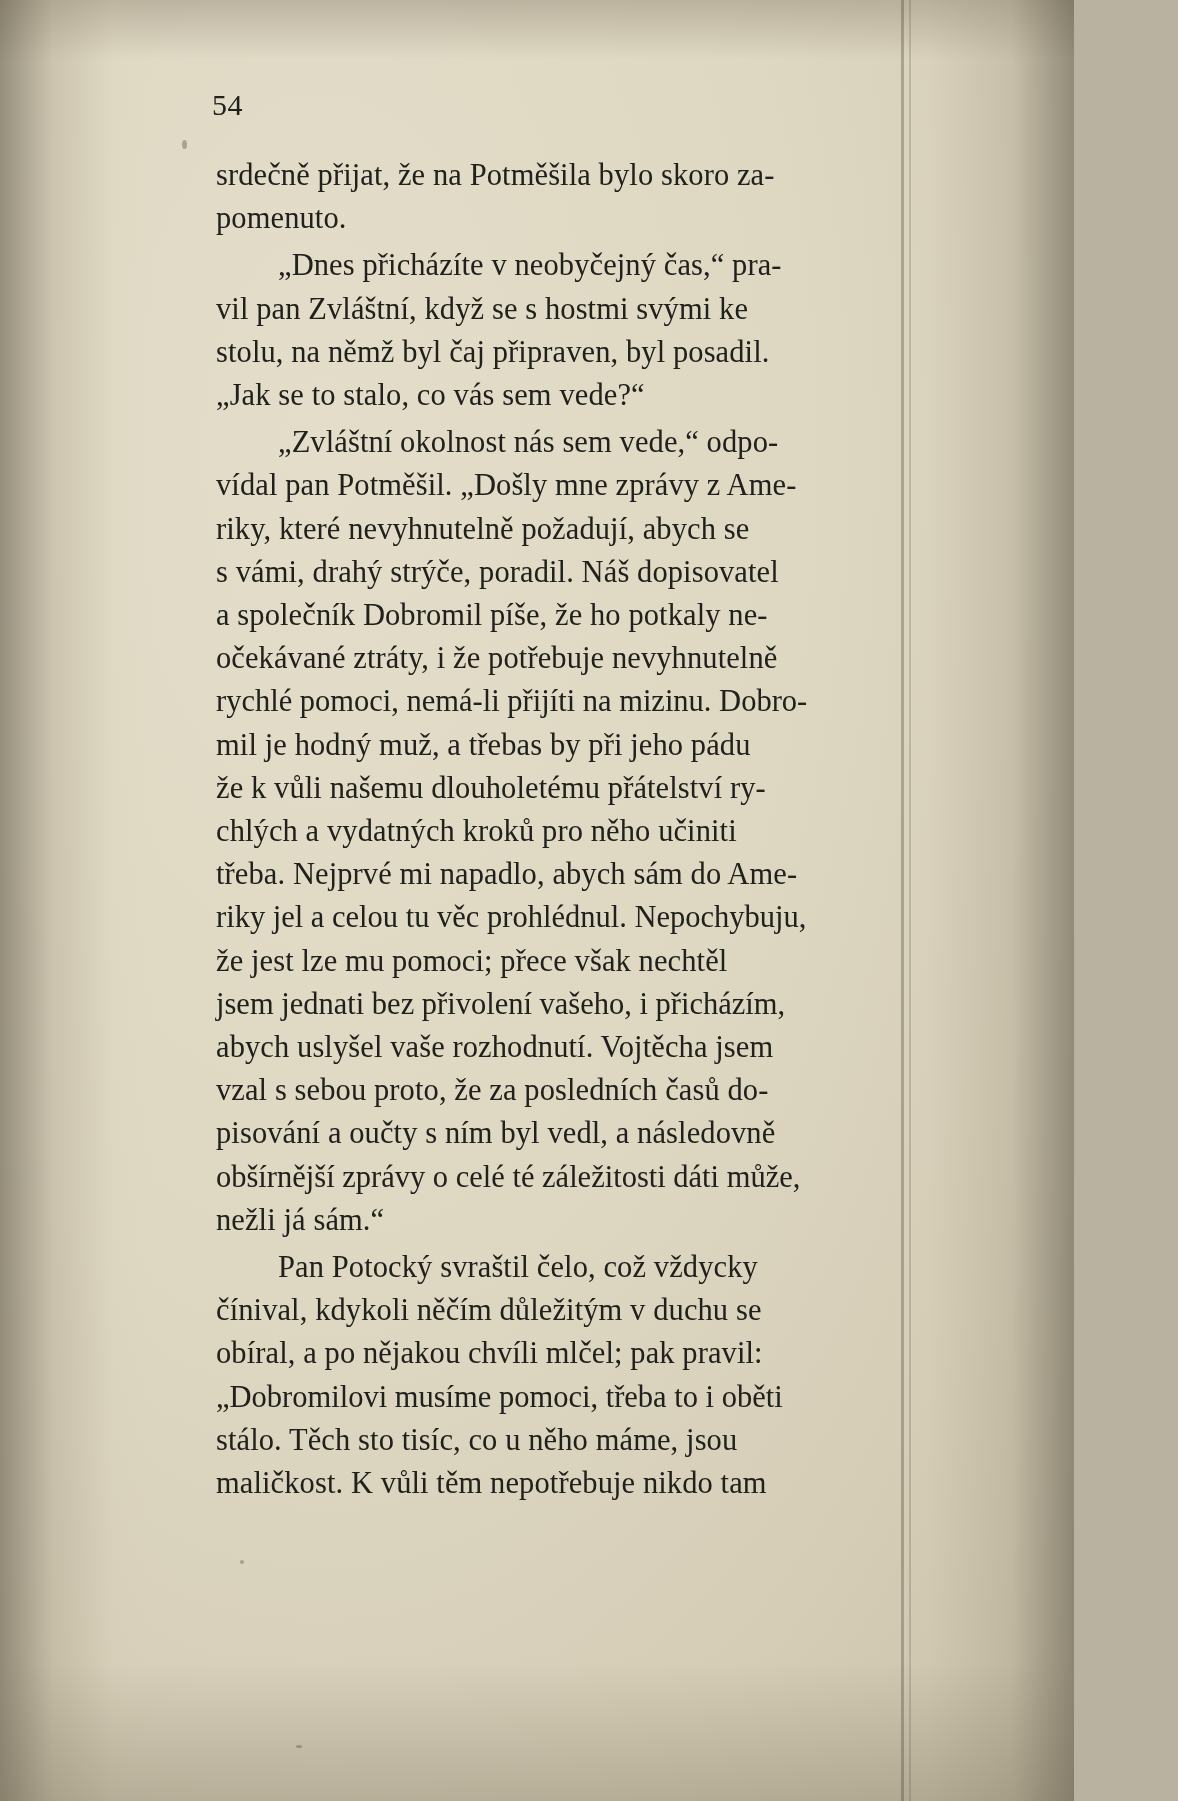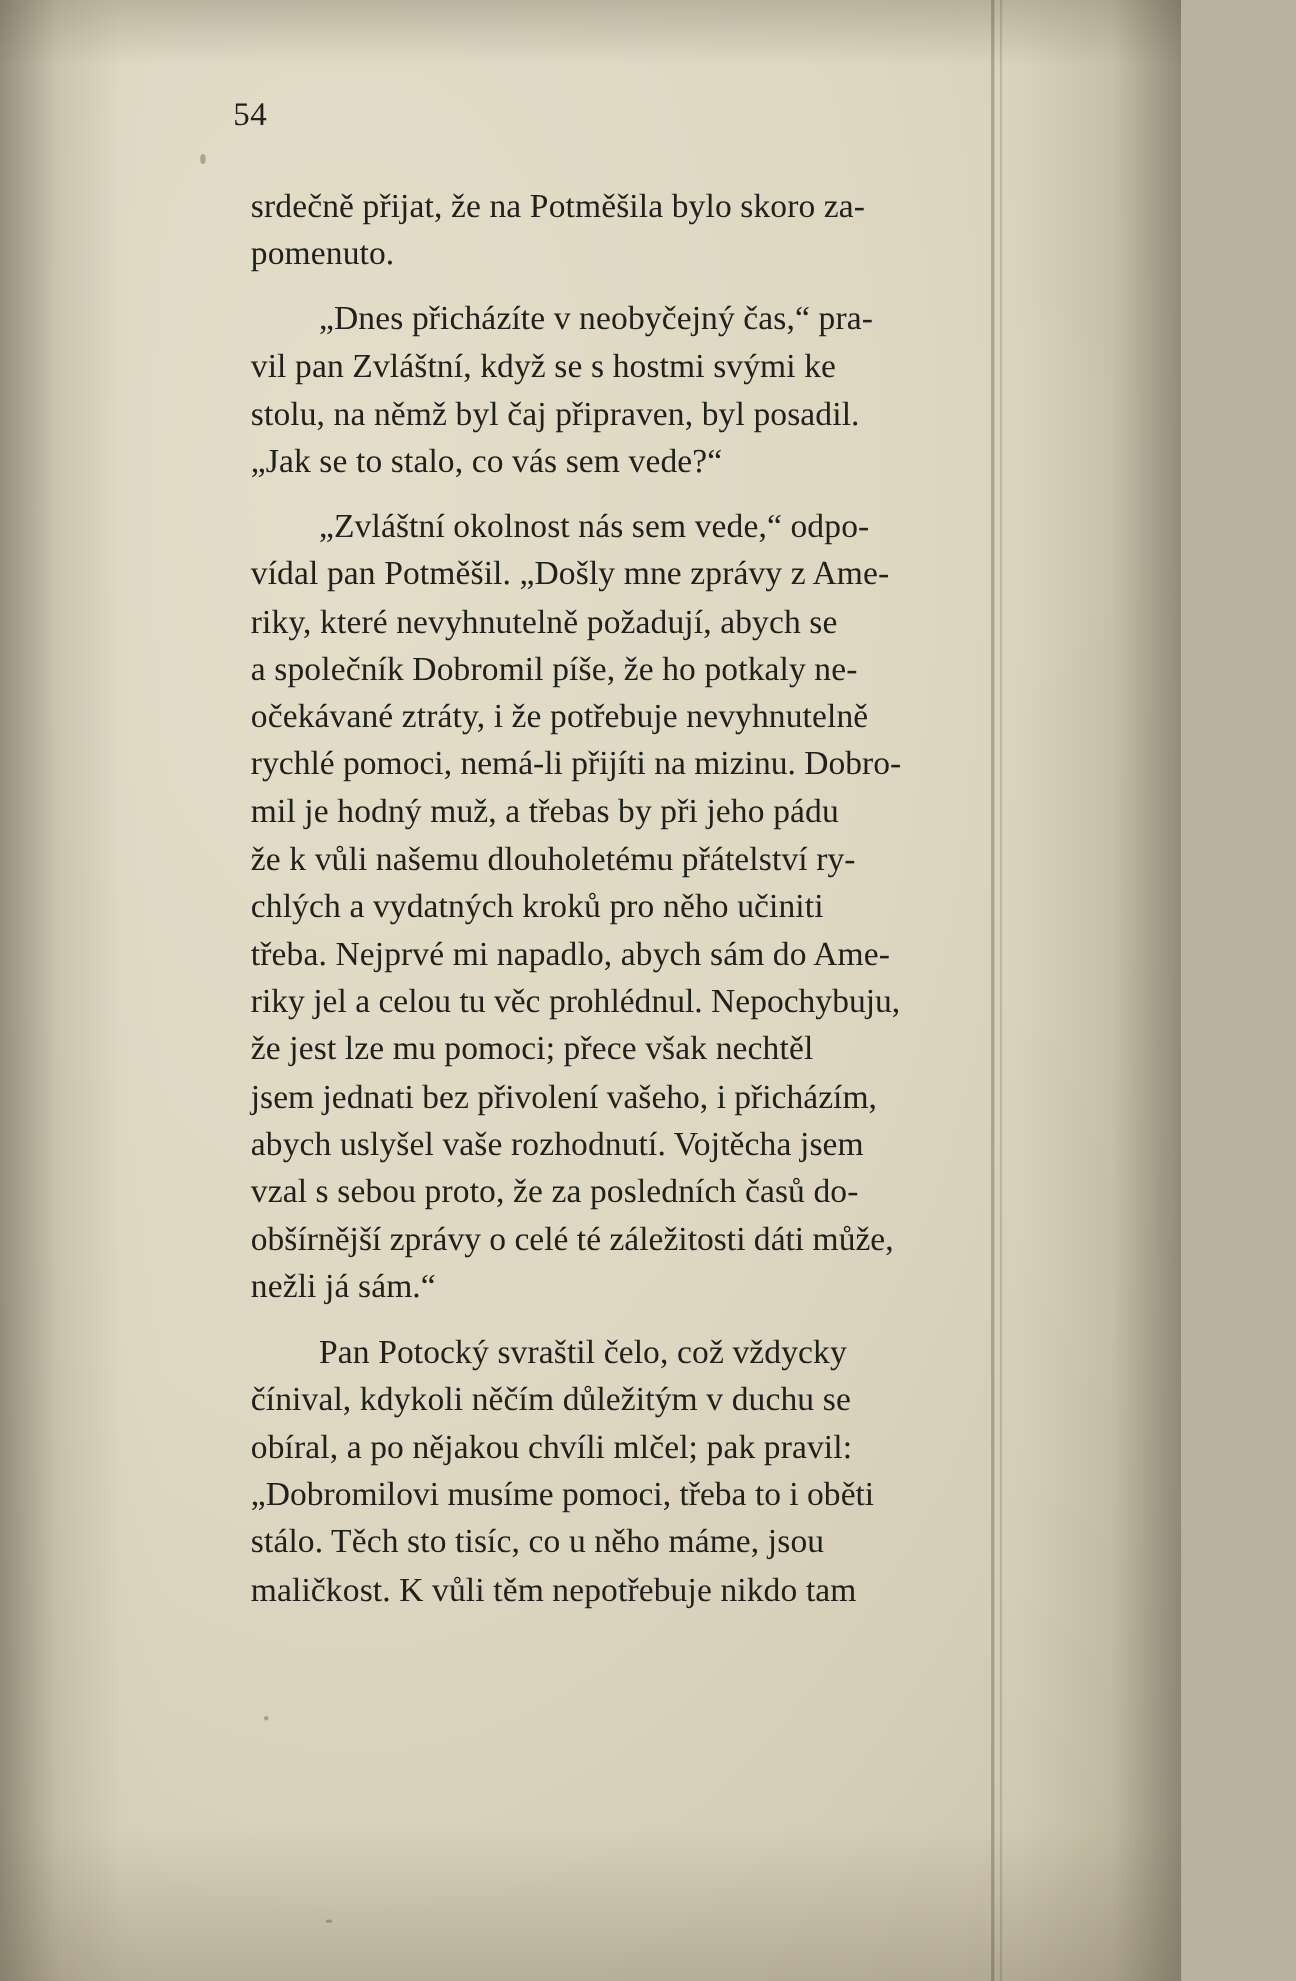--- a/index.html
+++ b/index.html
@@ -72,21 +72,21 @@
     letter-spacing: 0.5px;
   }
 
   .textblock {
     position: absolute;
     left: 212px;
     top: 150px;
     width: 740px;
   }
   p.para {
-    margin: 16px;
+    margin: 4px;
     font-size: 30.5px;
     line-height: 43.2px;
     text-align: justify;
     text-justify: inter-word;
     hyphens: manual;
     letter-spacing: 0.1px;
   }
   
   p.para > span.l {
     display: block;
@@ -124,32 +124,34 @@
       <span class="l" style="text-indent:62px">„Dnes přicházíte v neobyčejný čas,“ pra-</span>
       <span class="l">vil pan Zvláštní, když se s hostmi svými ke</span>
       <span class="l">stolu, na němž byl čaj připraven, byl posadil.</span>
       <span class="l">„Jak se to stalo, co vás sem vede?“</span>
     </p>
 
     <p class="para">
       <span class="l" style="text-indent:62px">„Zvláštní okolnost nás sem vede,“ odpo-</span>
       <span class="l">vídal pan Potměšil. „Došly mne zprávy z Ame-</span>
       <span class="l">riky, které nevyhnutelně požadují, abych se</span>
+      <span class="l">s vámi, drahý strýče, poradil. Náš dopisovatel</span>
       <span class="l">a společník Dobromil píše, že ho potkaly ne-</span>
       <span class="l">očekávané ztráty, i že potřebuje nevyhnutelně</span>
       <span class="l tight">rychlé pomoci, nemá-li přijíti na mizinu. Dobro-</span>
       <span class="l">mil je hodný muž, a třebas by při jeho pádu</span>
       <span class="l">že k vůli našemu dlouholetému přátelství ry-</span>
       <span class="l">chlých a vydatných kroků pro něho učiniti</span>
       <span class="l">třeba. Nejprvé mi napadlo, abych sám do Ame-</span>
       <span class="l tight">riky jel a celou tu věc prohlédnul. Nepochybuju,</span>
       <span class="l">že jest lze mu pomoci; přece však nechtěl</span>
       <span class="l tight">jsem jednati bez přivolení vašeho, i přicházím,</span>
       <span class="l">abych uslyšel vaše rozhodnutí. Vojtěcha jsem</span>
       <span class="l">vzal s sebou proto, že za posledních časů do-</span>
+      <span class="l">pisování a oučty s ním byl vedl, a následovně</span>
       <span class="l tight">obšírnější zprávy o celé té záležitosti dáti může,</span>
       <span class="l">nežli já sám.“</span>
     </p>
 
     <p class="para">
       <span class="l" style="text-indent:62px">Pan Potocký svraštil čelo, což vždycky</span>
       <span class="l">čínival, kdykoli něčím důležitým v duchu se</span>
       <span class="l">obíral, a po nějakou chvíli mlčel; pak pravil:</span>
       <span class="l tight">„Dobromilovi musíme pomoci, třeba to i oběti</span>
       <span class="l">stálo. Těch sto tisíc, co u něho máme, jsou</span>

